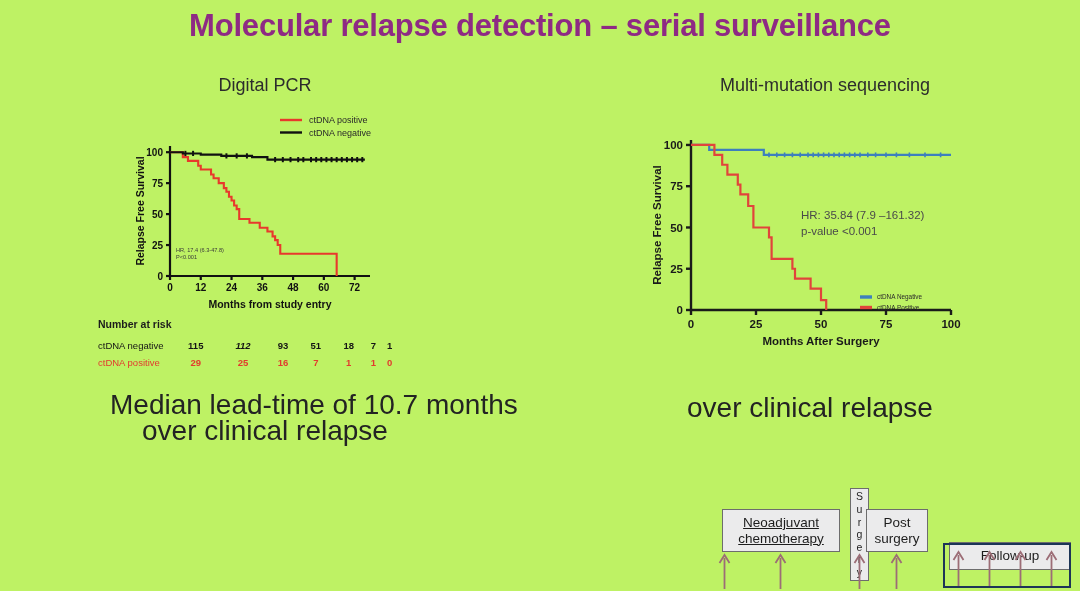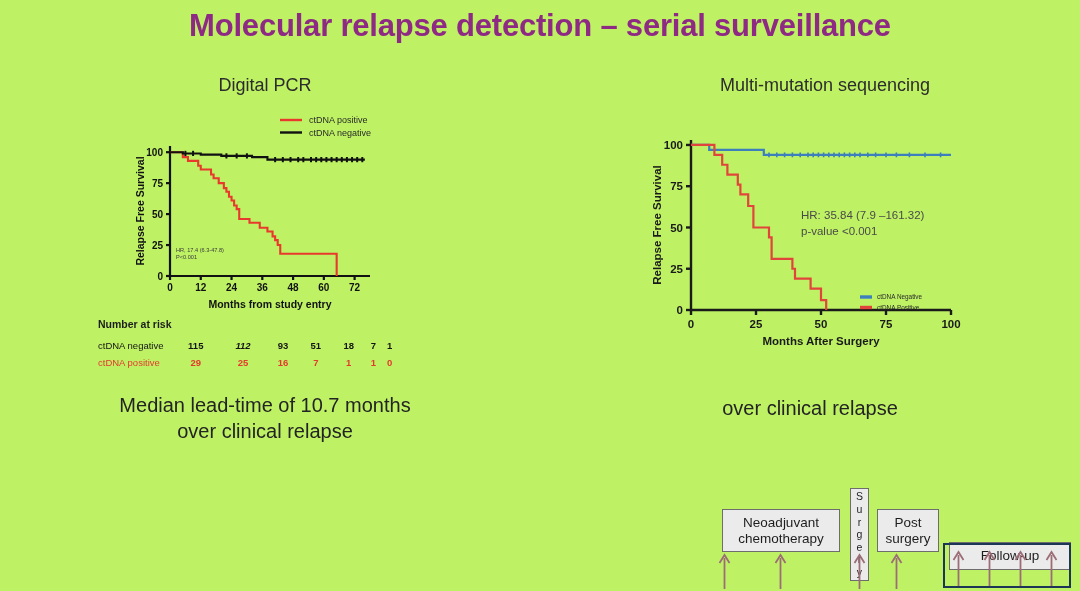--- a/index.html
+++ b/index.html
@@ -41,21 +41,21 @@
     color: #2c2c2c;
     text-align: center;
     white-space: nowrap;
   }
   #heading-left  { top: 75px; left: 140px; width: 250px; }
   #heading-right { top: 75px; left: 655px; width: 340px; }
 
   
   .conclusion {
     position: absolute;
-    font-size: 20px;
+    font-size: 28px;
     color: #232323;
     text-align: center;
     line-height: 26px;
     white-space: nowrap;
   }
   #conclusion-left  { top: 392px; left: 110px; width: 310px; }
   #conclusion-right { top: 395px; left: 650px; width: 320px; }
 
   
   .citation {
@@ -115,26 +115,26 @@
     background: #ebebec;
     box-sizing: border-box;
     display: flex;
     align-items: center;
     justify-content: center;
     text-align: center;
     color: #1d1d1d;
     font-size: 13.5px;
     line-height: 16px;
   }
-  #fc-neoadj   { left: 16px;  top: 22px; width: 118px; height: 43px; }
+  #fc-neoadj   { left: 16px;  top: 22px; width: 118px; height: 43px; text-decoration: underline; }
   #fc-surgery  {
     left: 144px; top: 1px; width: 19px; height: 93px;
     font-size: 10.5px; line-height: 12.6px; letter-spacing: 0.2px;
   }
-  #fc-post     { left: 171px; top: 22px; width: 62px; height: 43px; }
+  #fc-post     { left: 160px; top: 22px; width: 62px; height: 43px; }
   #fc-followup { left: 243px; top: 24px; width: 122px; height: 28px; margin-top: 31px; }
   #fc-window {
     left: 237px; top: 56px; width: 128px; height: 45px;
     border: 2.4px solid #1d3557; background: transparent;
   }
   .fc-arrow {
     position: absolute;
     width: 13px;
     height: 36px;
   }

